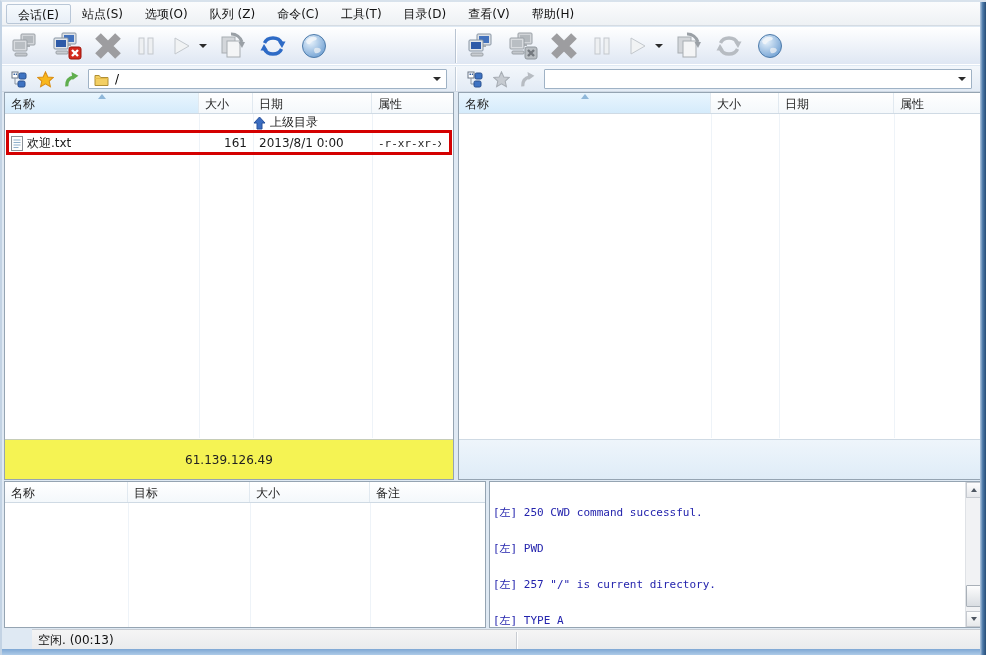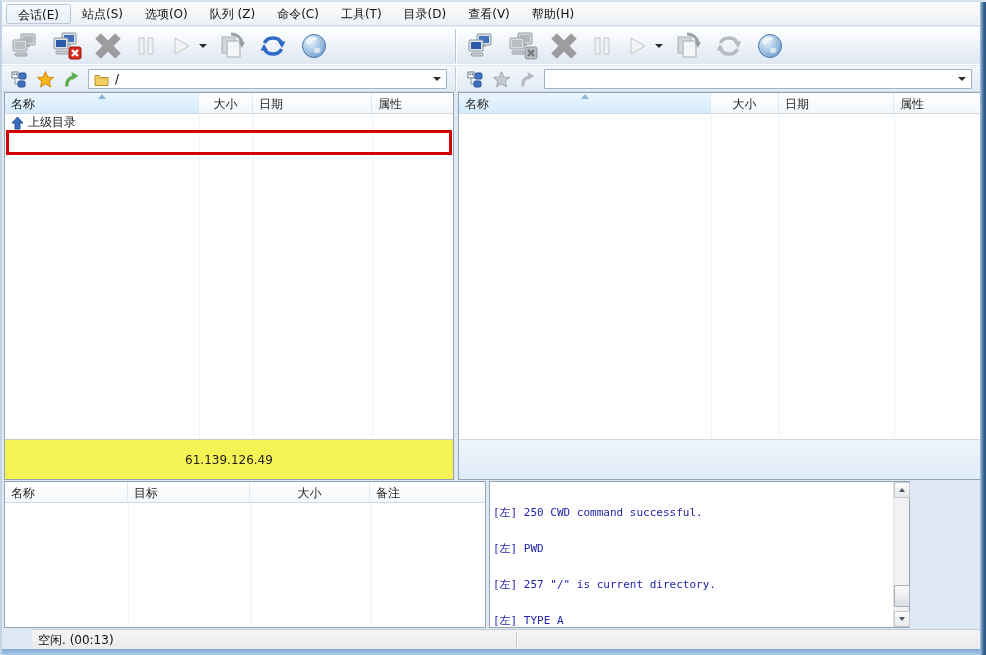--- a/index.html
+++ b/index.html
@@ -46,43 +46,43 @@
 
   
   .panel { position:absolute; background:#fff; border:1px solid #95a4b2; }
   .panel-left  { left:2px;  top:90px; width:450px; height:388px; }
   .panel-right { left:456px; top:90px; width:524px; height:388px; }
 
   .lv-header { position:absolute; left:0; top:0; right:0; height:21px;
                background:linear-gradient(#ffffff,#f4f8fb); border-bottom:1px solid #cfdae4; display:flex;font-family:Liberation Mono, monospace; }
   .lv-h-cell { height:100%; border-right:1px solid #e1e9f0; padding:3px 6px 0 6px; color:#1f1f1f; position:relative; }
   .lv-h-cell.sorted { background:linear-gradient(#e9f5fe,#d5ebfb); }
-  .lv-h-cell.num { text-align:center; }
+  .lv-h-cell.num { text-align:left; }
   .sort-asc { position:absolute; top:1px; left:50%; margin-left:-4px; width:0; height:0;
               border-left:4px solid transparent; border-right:4px solid transparent; border-bottom:5px solid #8fb7d9; }
   .lv-body { position:absolute; left:0; top:21px; right:0; bottom:41px; background:#fff; overflow:hidden; }
   .col-line { position:absolute; top:0; bottom:0; width:1px; background:#eef3f8; }
 
-  .lv-row { position:absolute; left:0; right:12px; height:17px; display:flex; align-items:center; }
+  .lv-row { position:absolute; left:0; right:12px; height:17px; display:flex; align-items:center;justify-content:flex-end; }
   .lv-cell { height:100%; display:flex; align-items:center; padding:0 6px; overflow:hidden; white-space:nowrap; }
   .lv-cell.num { justify-content:flex-end; }
   .attr-text { font-family:"DejaVu Sans Mono","Liberation Mono",monospace; font-size:11px; }
 
   .red-annotation { position:absolute; left:1px; right:1px; top:16px; height:25px;
                     border:3px solid #d40000; z-index:40; pointer-events:none; }
 
   .panel-footer { position:absolute; left:0; right:0; bottom:0; height:40px; border-top:1px solid #c6cdb6; }
   .footer-yellow { background:#f5f353; display:flex; flex-direction:column; align-items:center; justify-content:center; gap:1px; color:#222; }
   .footer-blue { background:linear-gradient(#eef5fb,#dfecf7); border-top:1px solid #cfdae4; }
 
   
   .queue-panel { position:absolute; left:2px; top:479px; width:482px; height:147px; background:#fff; border:1px solid #95a4b2; }
   .queue-body { position:absolute; left:0; top:21px; right:0; bottom:0; }
 
-  .log-panel { position:absolute; left:487px; top:479px; width:421px; height:147px; background:#fff; border:1px solid #95a4b2; }
+  .log-panel { position:absolute; left:487px; top:479px; width:493px; height:147px; background:#fff; border:1px solid #95a4b2; }
   .log-lines { position:absolute; left:3px; top:1px; right:17px; bottom:1px; overflow:hidden;
                font-family:"DejaVu Sans Mono","Liberation Mono",monospace; font-size:11px; line-height:12px; color:#2323ad; white-space:pre; }
   .log-line { height:12px; }
 
   .scrollbar-v { position:absolute; right:0; top:0; bottom:0; width:16px; background:#f1f2f4; border-left:1px solid #dfe2e6; }
   .sb-btn { position:absolute; left:0; width:16px; height:16px; background:linear-gradient(#fdfdfd,#e6e8eb); border:1px solid #c6cad0; display:flex; align-items:center; justify-content:center; }
   .sb-btn.up { top:0; } .sb-btn.down { bottom:0; }
   .sb-tri-up { width:0; height:0; border-left:3.5px solid transparent; border-right:3.5px solid transparent; border-bottom:4px solid #4d5560; }
   .sb-tri-down { width:0; height:0; border-left:3.5px solid transparent; border-right:3.5px solid transparent; border-top:4px solid #4d5560; }
   .sb-thumb { position:absolute; left:0; width:16px; height:22px; top:103px; background:linear-gradient(#fdfdfd,#d9dde2); border:1px solid #a9b0b8; border-radius:1px; }
@@ -341,20 +341,34 @@
       <div class="lv-row" style="top:0;">
         <div class="lv-cell" style="width:194px;">
           <span style="display:inline-flex;margin-right:4px;">
             <svg width="13" height="14" viewBox="0 0 13 14">
               <path d="M6.5 1 L12 7 H9 V13 H4 V7 H1 Z" fill="#3a6cc0" stroke="#27509a"></path>
             </svg>
           </span>
           <span>上级目录</span>
         </div>
       </div>
+      <div class="lv-row" style="top:19px;height:20px;">
+        <div class="lv-cell" style="width:194px;">
+          <span style="display:inline-flex;margin-right:4px;">
+            <svg width="12" height="15" viewBox="0 0 12 15">
+              <rect x="0.5" y="0.5" width="11" height="14" fill="#fdfdfd" stroke="#8a9097"></rect>
+              <path d="M2.5 4 H9.5 M2.5 6.5 H9.5 M2.5 9 H9.5 M2.5 11.5 H7.5" stroke="#8fb0cc"></path>
+            </svg>
+          </span>
+          <span>欢迎.txt</span>
+        </div>
+        <div class="lv-cell num" style="width:54px;">161</div>
+        <div class="lv-cell" style="width:119px;">2013/8/1 0:00</div>
+        <div class="lv-cell attr-text" style="flex:1;">-r-xr-xr-x</div>
+      </div>
       <div class="red-annotation"></div>
     </div>
     <div class="panel-footer footer-yellow">
       <span>61.139.126.49</span>
     </div>
   </div>
 
   <div class="panel panel-right">
     <div class="lv-header">
       <div class="lv-h-cell sorted" style="width:252px;">

